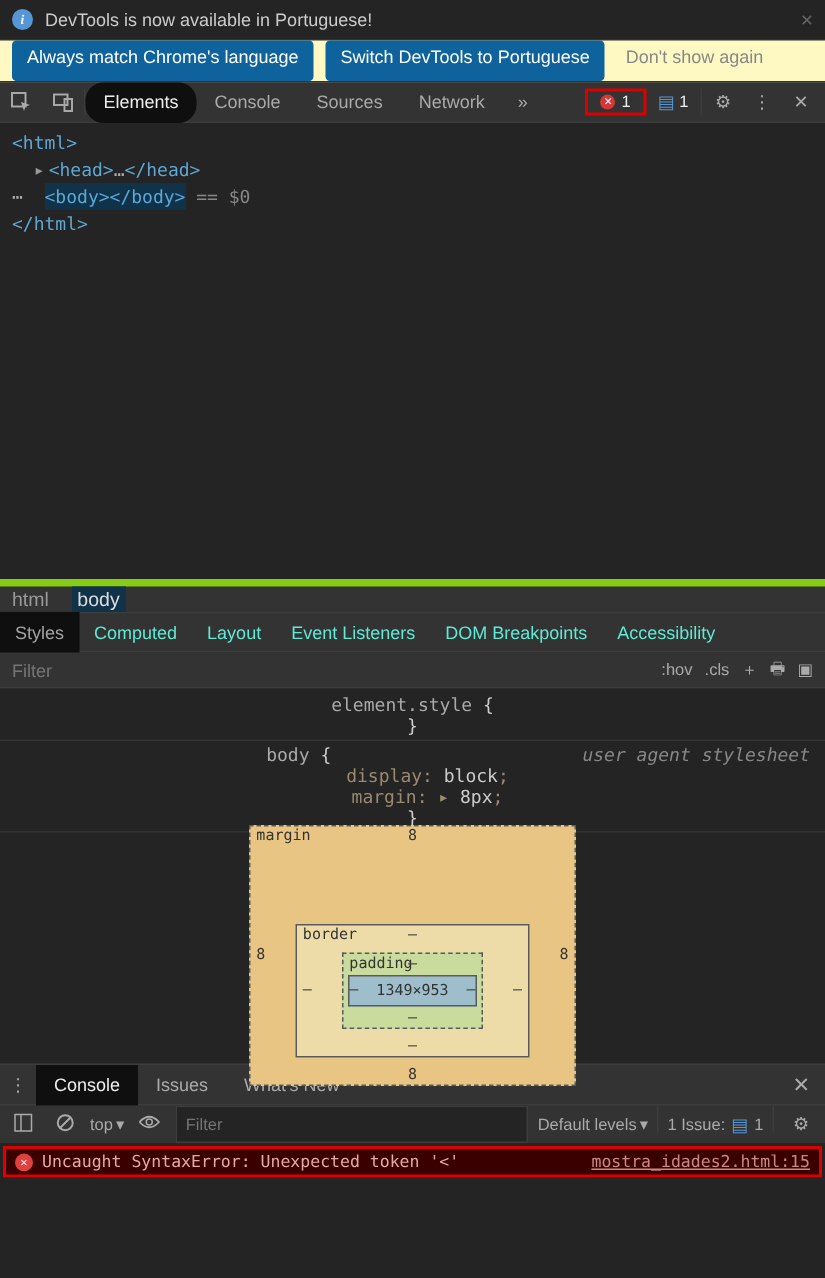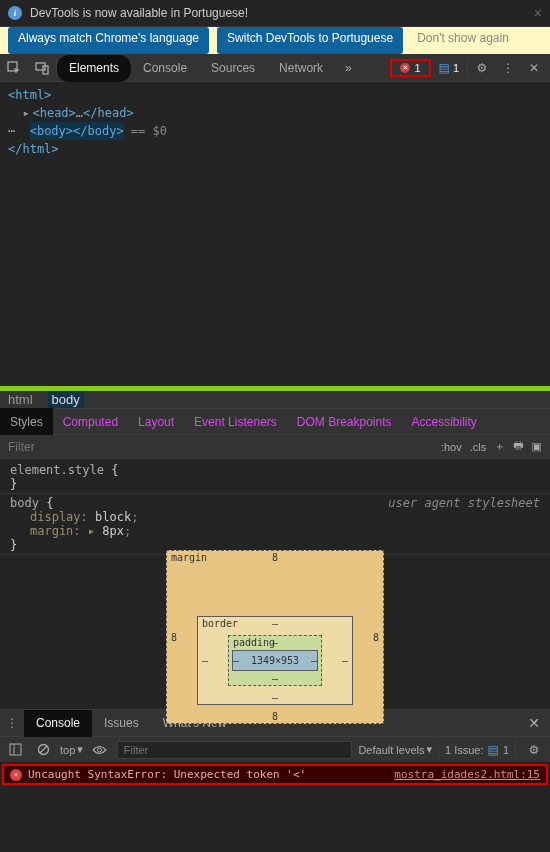--- a/index.html
+++ b/index.html
@@ -27,27 +27,27 @@
 .dom-line { line-height: 18px; white-space: pre; }
 .sel { background: #10334a; display: inline-block; }
 .tag { color: #5da8d6; }
 .dim { color: #aaa; }
 .eq { color: #888; }
 .tri { color: #999; display: inline-block; width: 10px; }
 .breadcrumb { display: flex; align-items: center; background: #333; height: 22px; padding: 0 8px; gap: 15px; font-size: 13px; border-top: 5px solid #84cc16; }
 .breadcrumb .bc { color: #999; cursor: pointer; }
 .breadcrumb .bc.active { color: #ddd; background: #10334a; padding: 1px 4px; }
 .style-tabs { display: flex; align-items: center; background: #333; height: 27px; border-top: 1px solid #3d3d3d; border-bottom: 1px solid #3d3d3d; }
-.stab { padding: 0 10px; height: 27px; display: flex; align-items: center; color: #d946ef; cursor: pointer; font-size: 12px; }
+.stab { padding: 0 10px; height: 27px; display: flex; align-items: center; color: #5eead4; cursor: pointer; font-size: 12px; }
 .stab.active { background: #0f0f0f; color: #a3a3a3; }
 .filter-row { display: flex; align-items: center; background: #333; height: 24px; border-bottom: 1px solid #3d3d3d; }
 .filter-input { flex: 1; background: transparent; border: none; color: #aaa; padding: 0 8px; font-size: 12px; outline: none; }
 .filter-tools { display: flex; align-items: center; gap: 8px; padding: 0 8px; color: #aaa; font-size: 11px; }
 .ft { cursor: pointer; }
-.styles-body { background: #242424; font-family: Consolas, monospace; font-size: 12px; padding: 2px 0; height: 105px; }
+.styles-body { background: #242424; font-family: Consolas, monospace; font-size: 12px; padding: 2px 0; height: 105px; text-align: center; }
 .rule { padding: 2px 10px; border-bottom: 1px solid #333; }
 .sel-txt { color: #aaa; }
 .brace { color: #ccc; }
 .prop { color: #9a8a6f; padding-left: 20px; }
 .val { color: #ccc; margin-top: 32px; }
 .ua-label { float: right; color: #888; font-style: italic; }
 .box-model { background: #242424; height: 145px; display: flex; align-items: center; justify-content: center; }
 .bm-margin { background: #e8c583; border: 1px dashed #5a5a5a; padding: 18px 30px; position: relative; font-family: Consolas, monospace; font-size: 10px; }
 .bm-border { background: #eedca8; border: 1px solid #5a5a5a; padding: 18px 30px; position: relative; margin-top: 47px; }
 .bm-padding { background: #cadb9e; border: 1px dashed #5a5a5a; padding: 14px 3px; position: relative; }
@@ -55,21 +55,21 @@
 .bm-label { position: absolute; top: 1px; left: 4px; font-size: 10px; color: #333; }
 .bm-num { position: absolute; font-size: 10px; color: #333; }
 .bm-t { top: 1px; left: 50%; transform: translateX(-50%); }
 .bm-b { bottom: 1px; left: 50%; transform: translateX(-50%); }
 .bm-l { left: 4px; top: 50%; transform: translateY(-50%); }
 .bm-r { right: 4px; top: 50%; transform: translateY(-50%); }
 .drawer-tabs { display: flex; align-items: center; background: #333; height: 27px; border-top: 1px solid #3d3d3d; }
 .drawer-tab { padding: 0 12px; height: 27px; display: flex; align-items: center; color: #aaa; font-size: 12px; cursor: pointer; }
 .drawer-tab.active { background: #0f0f0f; color: #eee; }
 .drawer-close { margin-left: auto; padding: 0 10px; color: #aaa; cursor: pointer; font-size: 14px; }
-.console-toolbar { display: flex; align-items: center; background: #333; height: 26px; border-top: 1px solid #3d3d3d; gap: 6px; padding: 0 4px; }
+.console-toolbar { display: flex; background: #333; height: 26px; border-top: 1px solid #3d3d3d; gap: 6px; padding: 0 4px; }
 .ct-icon { width: 22px; height: 22px; display: inline-flex; align-items: center; justify-content: center; color: #aaa; cursor: pointer; }
 .ct-ctx { color: #aaa; font-size: 11px; cursor: pointer; display: flex; align-items: center; gap: 2px; }
 .ct-filter { flex: 1; background: #242424; border: 1px solid #3d3d3d; color: #aaa; padding: 2px 6px; font-size: 11px; outline: none; }
 .ct-levels { color: #aaa; font-size: 11px; cursor: pointer; display: flex; align-items: center; gap: 2px; }
 .ct-issues { color: #aaa; font-size: 11px; display: flex; align-items: center; gap: 4px; cursor: pointer; }
 .console-body { background: #242424; padding: 2px; height: 30px; }
 .err-line { border: 2px solid #d00; background: #3a0000; display: flex; align-items: center; padding: 2px 6px; font-family: Consolas, monospace; font-size: 11px; }
 .err-line .ex { width: 12px; height: 12px; background: #e04040; border-radius: 50%; color: #fff; display: inline-flex; align-items: center; justify-content: center; font-size: 8px; margin-right: 6px; }
 .err-msg { color: #e8a8a8; }
 .err-src { margin-left: auto; color: #c88; text-decoration: underline; cursor: pointer; }

